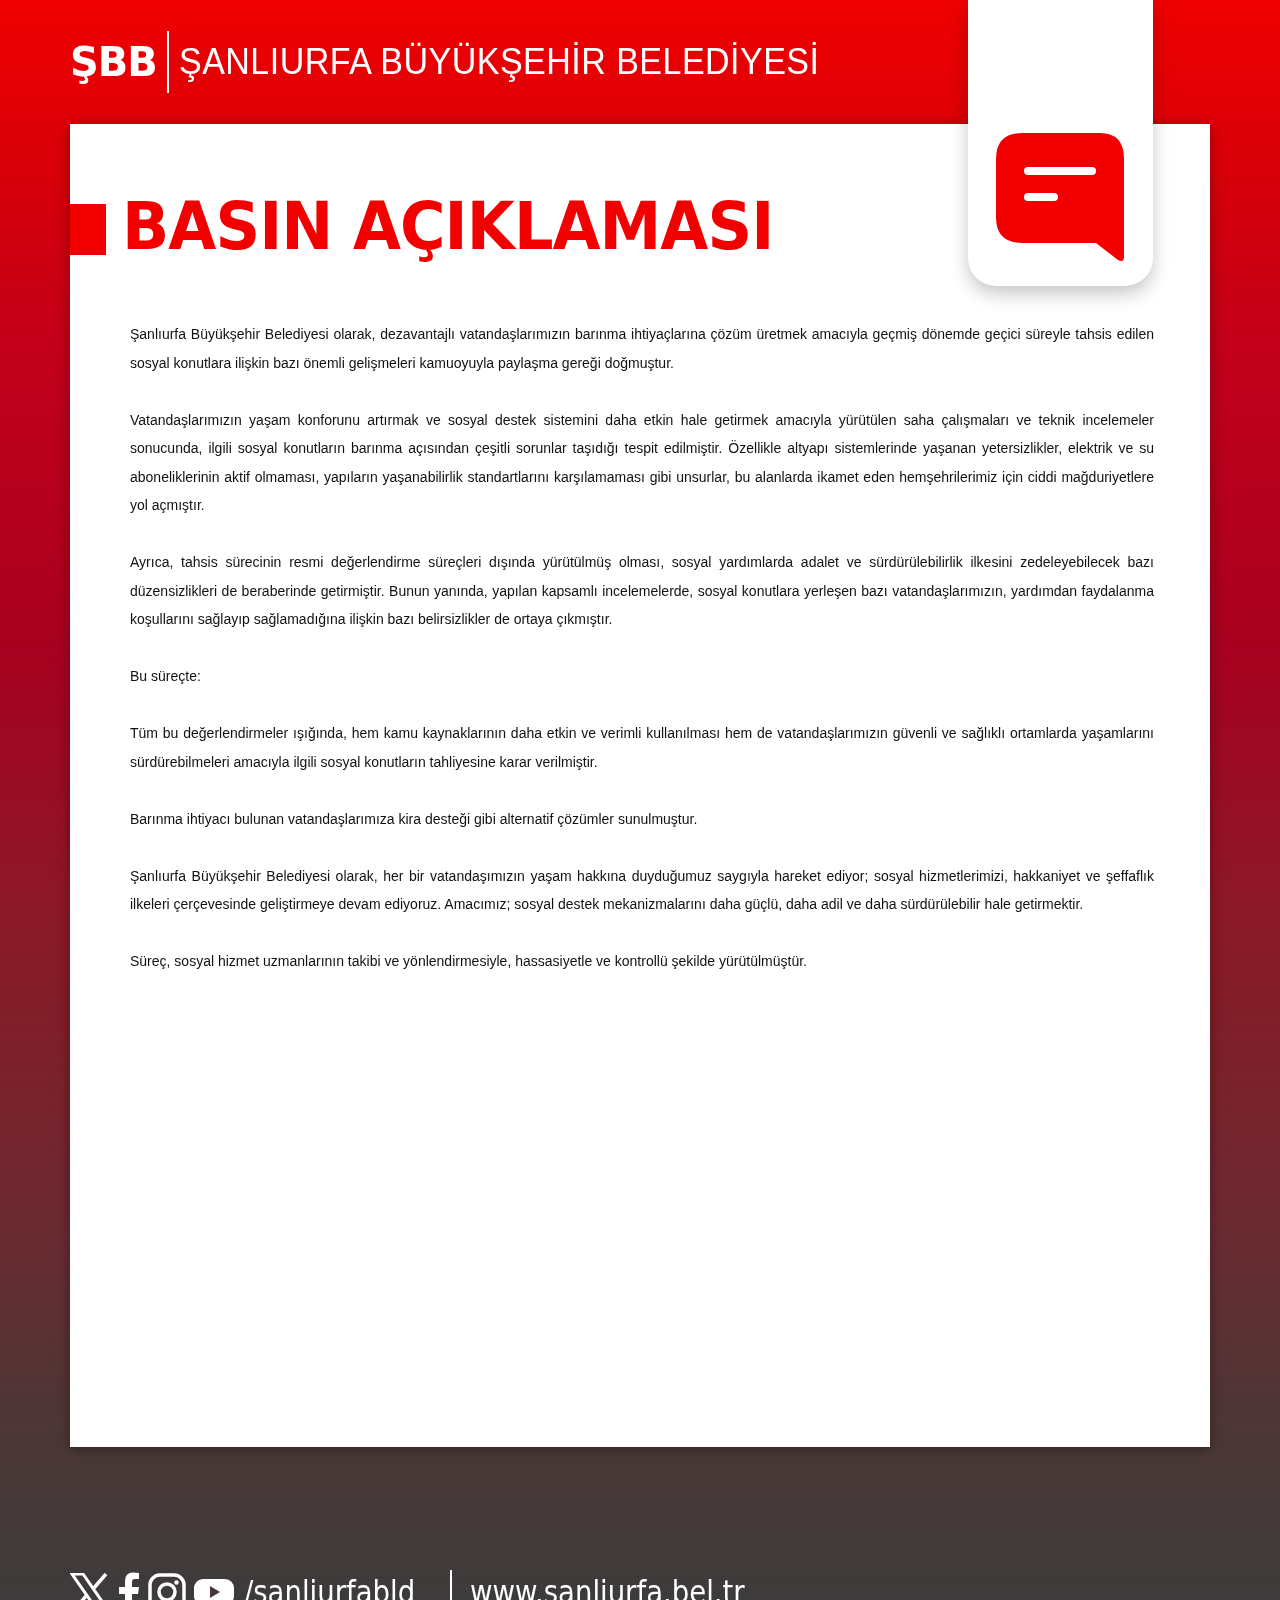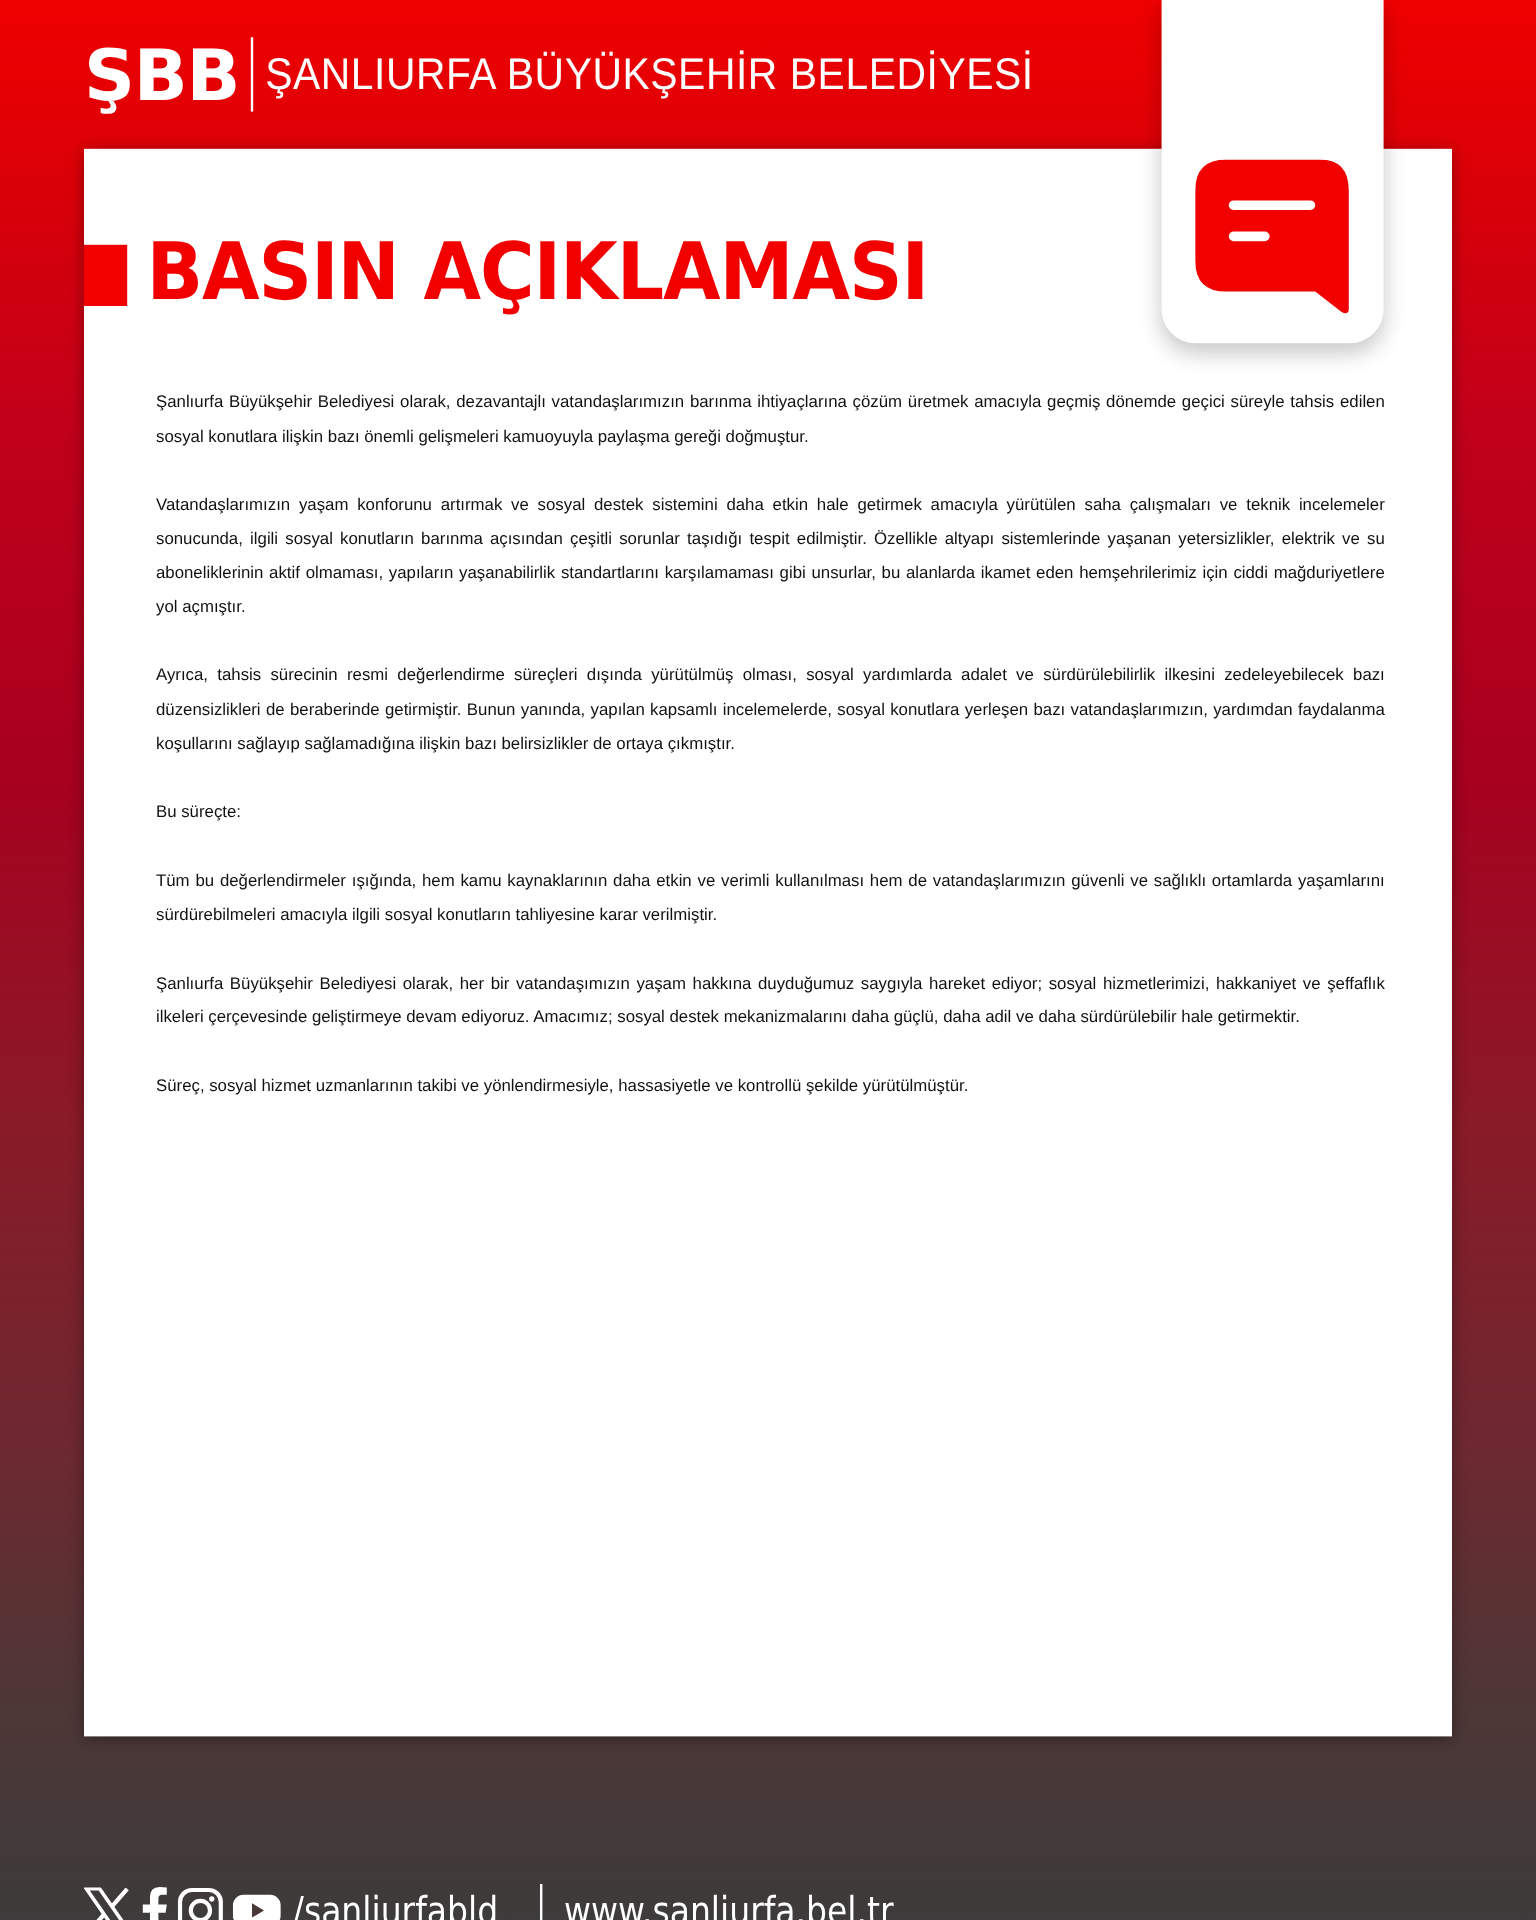--- a/index.html
+++ b/index.html
@@ -6,21 +6,21 @@
   body {
     width: 1280px; height: 1600px; position: relative; overflow: hidden;
     background: linear-gradient(180deg, #ef0000 0%, #d90008 10%, #c2001a 22%, #a8001f 40%, #8a1a27 58%, #6e2830 75%, #4f3636 88%, #3d3b3b 100%);
     font-family: "Liberation Sans", sans-serif;
   }
   .header {
     position: absolute; left: 70px; top: 30px; height: 64px;
     display: flex; align-items: center; color: #fff;
   }
   .logo-abbr {
-    font-family: "DejaVu Sans", sans-serif; font-weight: bold; font-size: 59px;
+    font-family: "DejaVu Sans", sans-serif; font-weight: bold; font-size: 40px;
     letter-spacing: -1px; line-height: 1;
   }
   .header-divider { width: 2px; height: 62px; background: #fff; margin: 0 10px 0 10px; }
   .logo-name {
     font-family: "Liberation Sans", sans-serif; font-size: 37px; letter-spacing: 0.5px;
     transform: scaleX(0.92); transform-origin: left center; white-space: nowrap;
   }
   .card {
     position: absolute; left: 70px; top: 124px; width: 1140px; height: 1323px;
     background: #fff; box-shadow: 0 2px 12px rgba(0,0,0,0.35);
@@ -76,20 +76,21 @@
 
 <div class="title-marker"></div>
 <h1 class="page-title">BASIN AÇIKLAMASI</h1>
 
 <div class="body-text">
   <p>Şanlıurfa Büyükşehir Belediyesi olarak, dezavantajlı vatandaşlarımızın barınma ihtiyaçlarına çözüm üretmek amacıyla geçmiş dönemde geçici süreyle tahsis edilen sosyal konutlara ilişkin bazı önemli gelişmeleri kamuoyuyla paylaşma gereği doğmuştur.</p>
   <p>Vatandaşlarımızın yaşam konforunu artırmak ve sosyal destek sistemini daha etkin hale getirmek amacıyla yürütülen saha çalışmaları ve teknik incelemeler sonucunda, ilgili sosyal konutların barınma açısından çeşitli sorunlar taşıdığı tespit edilmiştir. Özellikle altyapı sistemlerinde yaşanan yetersizlikler, elektrik ve su aboneliklerinin aktif olmaması, yapıların yaşanabilirlik standartlarını karşılamaması gibi unsurlar, bu alanlarda ikamet eden hemşehrilerimiz için ciddi mağduriyetlere yol açmıştır.</p>
   <p>Ayrıca, tahsis sürecinin resmi değerlendirme süreçleri dışında yürütülmüş olması, sosyal yardımlarda adalet ve sürdürülebilirlik ilkesini zedeleyebilecek bazı düzensizlikleri de beraberinde getirmiştir. Bunun yanında, yapılan kapsamlı incelemelerde, sosyal konutlara yerleşen bazı vatandaşlarımızın, yardımdan faydalanma koşullarını sağlayıp sağlamadığına ilişkin bazı belirsizlikler de ortaya çıkmıştır.</p>
   <p>Bu süreçte:</p>
   <p>Tüm bu değerlendirmeler ışığında, hem kamu kaynaklarının daha etkin ve verimli kullanılması hem de vatandaşlarımızın güvenli ve sağlıklı ortamlarda yaşamlarını sürdürebilmeleri amacıyla ilgili sosyal konutların tahliyesine karar verilmiştir.</p>
+  <p>Barınma ihtiyacı bulunan vatandaşlarımıza kira desteği gibi alternatif çözümler sunulmuştur.</p>
   <p>Şanlıurfa Büyükşehir Belediyesi olarak, her bir vatandaşımızın yaşam hakkına duyduğumuz saygıyla hareket ediyor; sosyal hizmetlerimizi, hakkaniyet ve şeffaflık ilkeleri çerçevesinde geliştirmeye devam ediyoruz. Amacımız; sosyal destek mekanizmalarını daha güçlü, daha adil ve daha sürdürülebilir hale getirmektir.</p>
   <p>Süreç, sosyal hizmet uzmanlarının takibi ve yönlendirmesiyle, hassasiyetle ve kontrollü şekilde yürütülmüştür.</p>
 </div>
 
 <div class="footer">
   <span class="icon">
     <svg width="40" height="38" viewBox="0 0 40 38">
       <path d="M2 1 H13 L38 37 H27 Z" fill="none" stroke="#fff" stroke-width="3"></path>
       <path d="M36 1 L23 16 M4 37 L17 22" stroke="#fff" stroke-width="3.5"></path>
     </svg>

